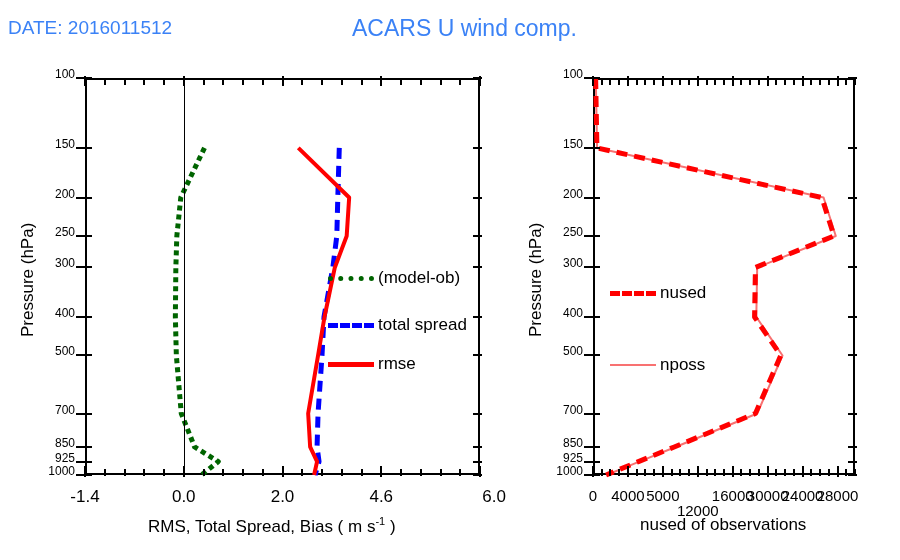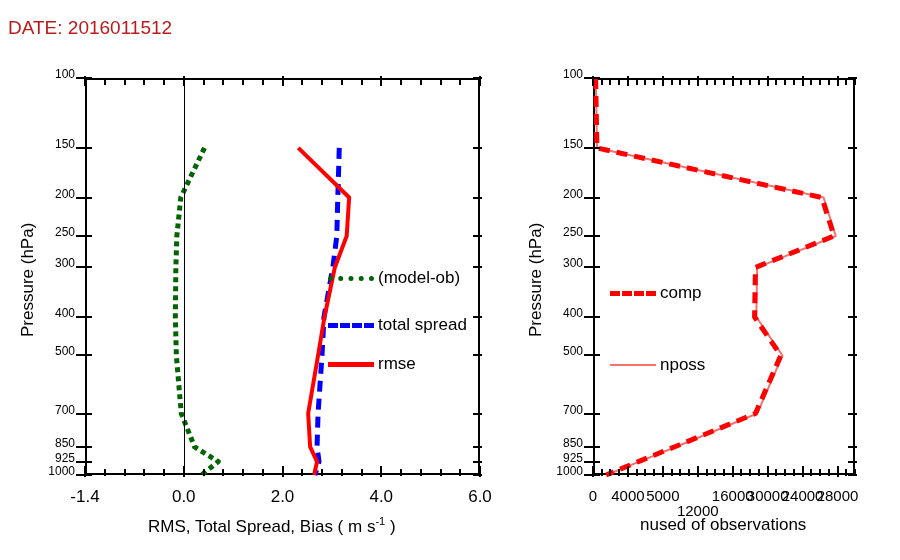--- a/index.html
+++ b/index.html
@@ -1,20 +1,20 @@
 <!DOCTYPE html>
 <html><head>
 <meta charset="utf-8">
 <style>
   html,body{margin:0;padding:0;background:#ffffff;}
   body{width:900px;height:560px;overflow:hidden;
        font-family:"Liberation Sans",sans-serif;color:#000;}
   #root{position:relative;width:900px;height:560px;}
 
-  .txt{position:absolute;white-space:nowrap;color:#b91c1c;}
+  .txt{position:absolute;white-space:nowrap;color:#3b82f6;}
   .date-label{left:8px;top:17px;font-size:19px;}
   .main-title{left:352px;top:15px;font-size:23px;}
 
   .panel{position:absolute;}
   .frame{position:absolute;border:2px solid #000;box-sizing:border-box;background:#fff;}
 
   .ylab{position:absolute;font-size:12px;text-align:right;white-space:nowrap;}
   .xlab{position:absolute;font-size:17px;white-space:nowrap;}
   .axis-title{position:absolute;font-size:17px;white-space:nowrap;}
   .yaxis-title{transform-origin:0 0;transform:rotate(-90deg);}
@@ -29,20 +29,21 @@
   .swatch{display:block;}
 
   .sup{font-size:11px;vertical-align:super;}
 </style>
 </head>
 <body>
 
 <div id="root">
 
   <div class="txt date-label">DATE: 2016011512</div>
+  <div class="txt main-title">ACARS U wind comp.</div>
 
   <div class="panel" id="left-panel">
     <div class="frame" id="left-frame" style="left: 85px; top: 78px; width: 395px; height: 397px;"></div>
     <div class="axis-title yaxis-title" id="left-ytitle" style="left: 18px; top: 336.5px;">Pressure (hPa)</div>
     <div class="axis-title" id="left-xtitle" style="left: 148px; top: 515px;">
       <span>RMS, Total Spread, Bias ( m s</span><span class="sup">-1</span><span> )</span>
     </div>
     <svg class="curves" id="left-svg" width="900" height="560">
         <path d="M204.49,147.91 L180.79,197.51 L176.84,235.98 L175.85,267.42 L175.36,317.02 L176.34,355.49 L181.28,413.50 L194.61,446.98 L218.31,461.56 L201.52,475.00" fill="none" stroke="#006400" stroke-linejoin="round" stroke-linecap="butt" stroke-width="5" stroke-dasharray="5,4"></path>
         <path d="M339.28,147.91 L337.80,197.51 L336.81,235.98 L332.86,267.42 L323.98,317.02 L322.00,355.49 L318.05,413.50 L317.06,446.98 L319.04,461.56 L315.09,475.00" fill="none" stroke="#0000FF" stroke-linejoin="round" stroke-linecap="butt" stroke-width="5" stroke-dasharray="11,7"></path>
@@ -152,24 +153,24 @@
     <div class="tick" style="left: 84px; top: 76px; width: 2px; height: 10px;"></div>
     <div class="xlab" style="left: 59px; top: 487px; width: 52px; text-align: center;">-1.4</div>
     <div class="tick" style="left: 182.75px; top: 466px; width: 2px; height: 11px;"></div>
     <div class="tick" style="left: 182.75px; top: 76px; width: 2px; height: 10px;"></div>
     <div class="xlab" style="left: 157.75px; top: 487px; width: 52px; text-align: center;">0.0</div>
     <div class="tick" style="left: 281.5px; top: 466px; width: 2px; height: 11px;"></div>
     <div class="tick" style="left: 281.5px; top: 76px; width: 2px; height: 10px;"></div>
     <div class="xlab" style="left: 256.5px; top: 487px; width: 52px; text-align: center;">2.0</div>
     <div class="tick" style="left: 380.25px; top: 466px; width: 2px; height: 11px;"></div>
     <div class="tick" style="left: 380.25px; top: 76px; width: 2px; height: 10px;"></div>
-    <div class="xlab" style="left: 355.25px; top: 487px; width: 52px; text-align: center;">4.0</div>
+    <div class="xlab" style="left: 355.25px; top: 487px; width: 52px; text-align: center;">4.6</div>
     <div class="tick" style="left: 479px; top: 466px; width: 2px; height: 11px;"></div>
     <div class="tick" style="left: 479px; top: 76px; width: 2px; height: 10px;"></div>
-    <div class="xlab" style="left: 454px; top: 487px; width: 52px; text-align: center;">6.0</div>
+    <div class="xlab" style="left: 454px; top: 487px; width: 52px; text-align: right;">6.0</div>
     <div class="tick" style="left: 84px; top: 469px; width: 2px; height: 7px;"></div>
     <div class="tick" style="left: 84px; top: 78px; width: 2px; height: 7px;"></div>
     <div class="tick" style="left: 103.75px; top: 469px; width: 2px; height: 7px;"></div>
     <div class="tick" style="left: 103.75px; top: 78px; width: 2px; height: 7px;"></div>
     <div class="tick" style="left: 123.5px; top: 469px; width: 2px; height: 7px;"></div>
     <div class="tick" style="left: 123.5px; top: 78px; width: 2px; height: 7px;"></div>
     <div class="tick" style="left: 143.25px; top: 469px; width: 2px; height: 7px;"></div>
     <div class="tick" style="left: 143.25px; top: 78px; width: 2px; height: 7px;"></div>
     <div class="tick" style="left: 163px; top: 469px; width: 2px; height: 7px;"></div>
     <div class="tick" style="left: 163px; top: 78px; width: 2px; height: 7px;"></div>
@@ -299,19 +300,19 @@
     <div class="legend-row" style="left: 328px; top: 315px;">
       <span class="swatch" style="width: 46px; height: 0px; border-top: 5px dashed rgb(0, 0, 255);"></span>
       <span class="legend-text">total spread</span>
     </div>
     <div class="legend-row" style="left: 328px; top: 354px;">
       <span class="swatch" style="width: 46px; height: 0px; border-top: 5px solid rgb(255, 0, 0);"></span>
       <span class="legend-text">rmse</span>
     </div>
     <div class="legend-row" style="left: 610px; top: 283px;">
       <span class="swatch" style="width: 46px; height: 0px; border-top: 5px dashed rgb(255, 0, 0);"></span>
-      <span class="legend-text">comp</span>
+      <span class="legend-text">nused</span>
     </div>
     <div class="legend-row" style="left: 610px; top: 355px;">
       <span class="swatch" style="width: 46px; height: 0px; border-top: 2px solid rgb(248, 113, 113);"></span>
       <span class="legend-text">nposs</span>
     </div>
   </div>
 
 </body></html>

